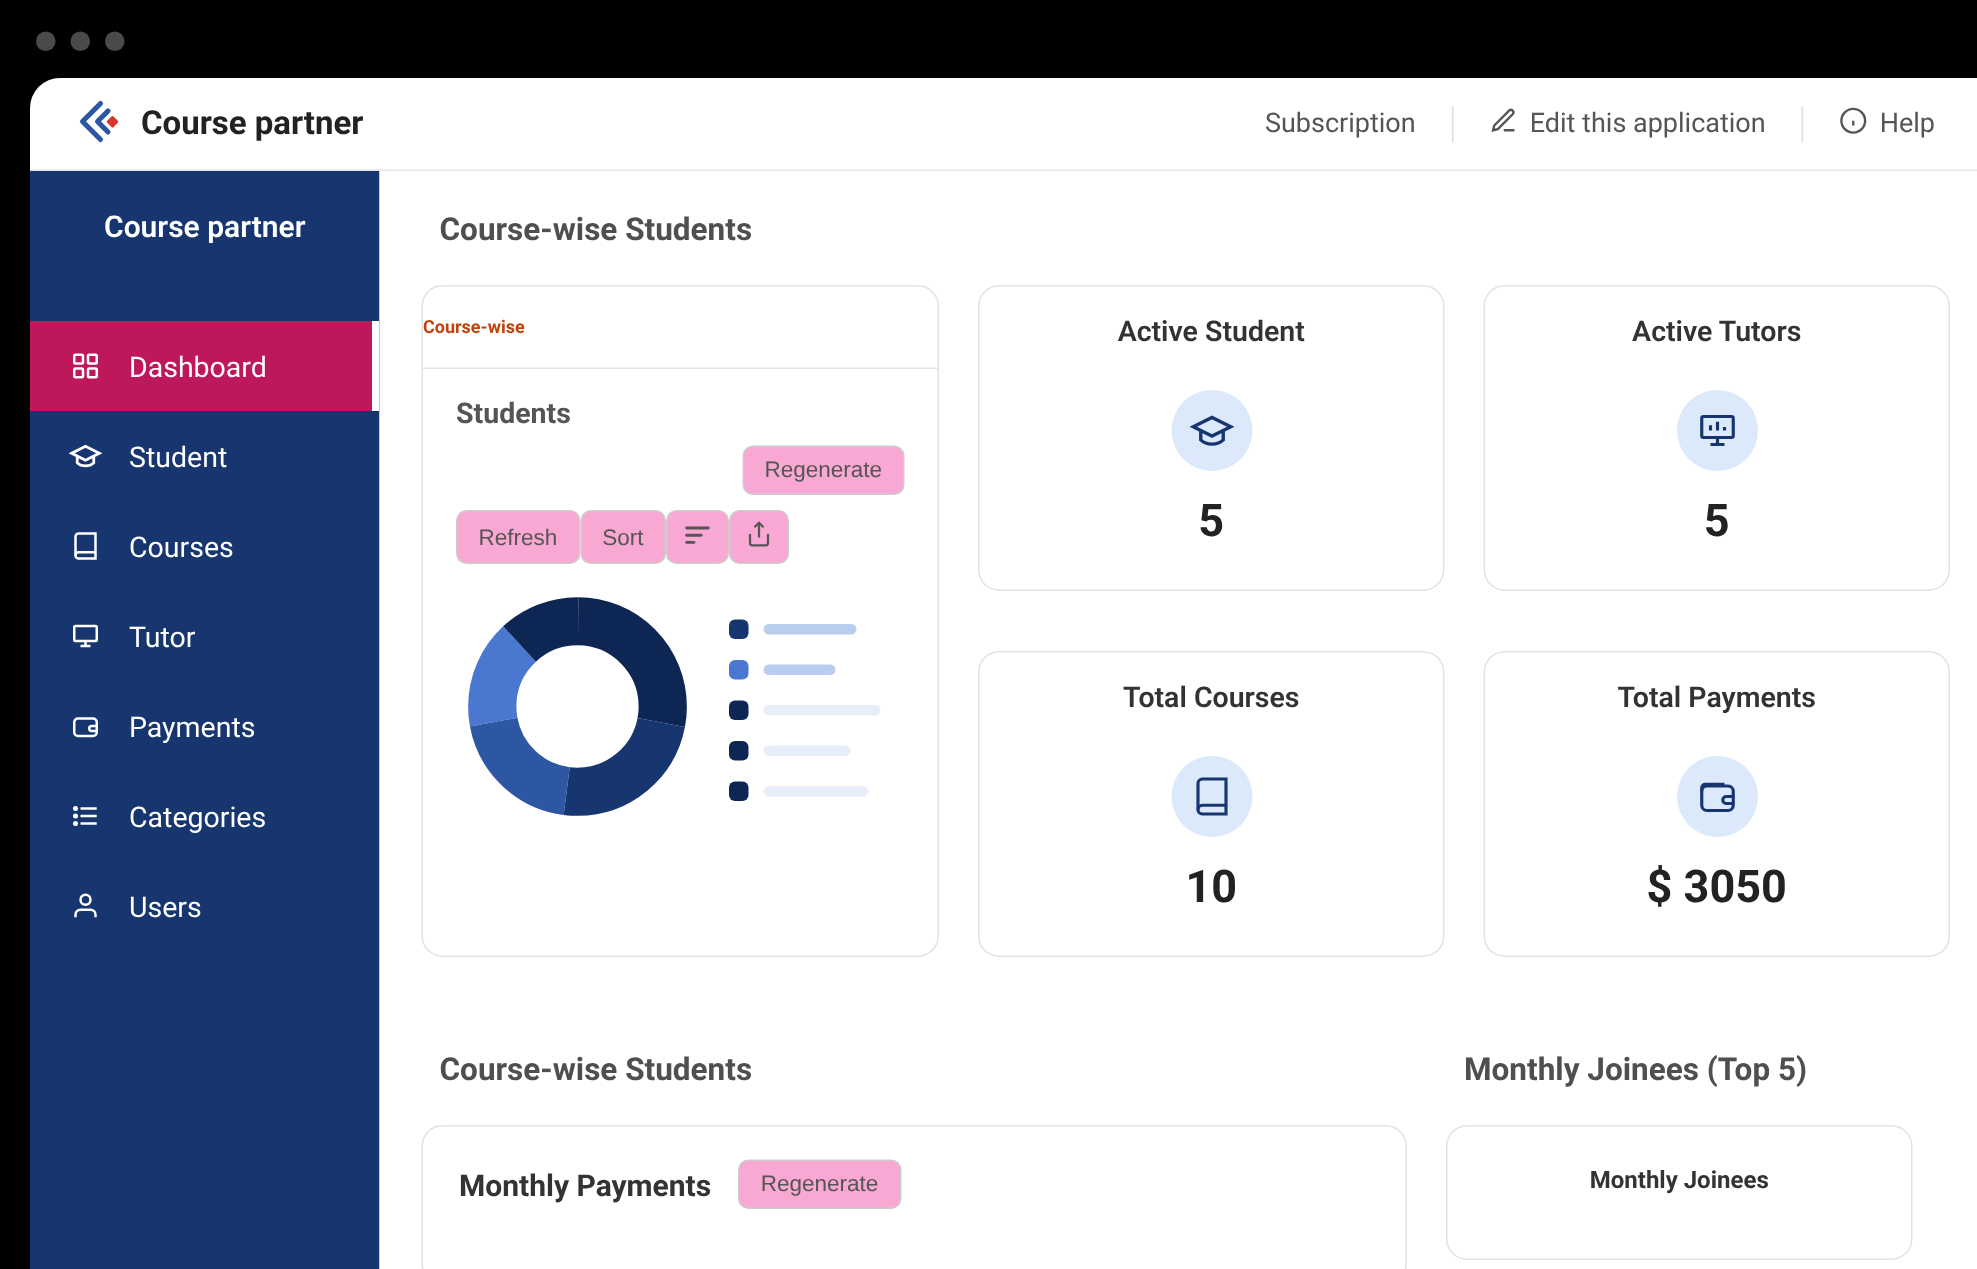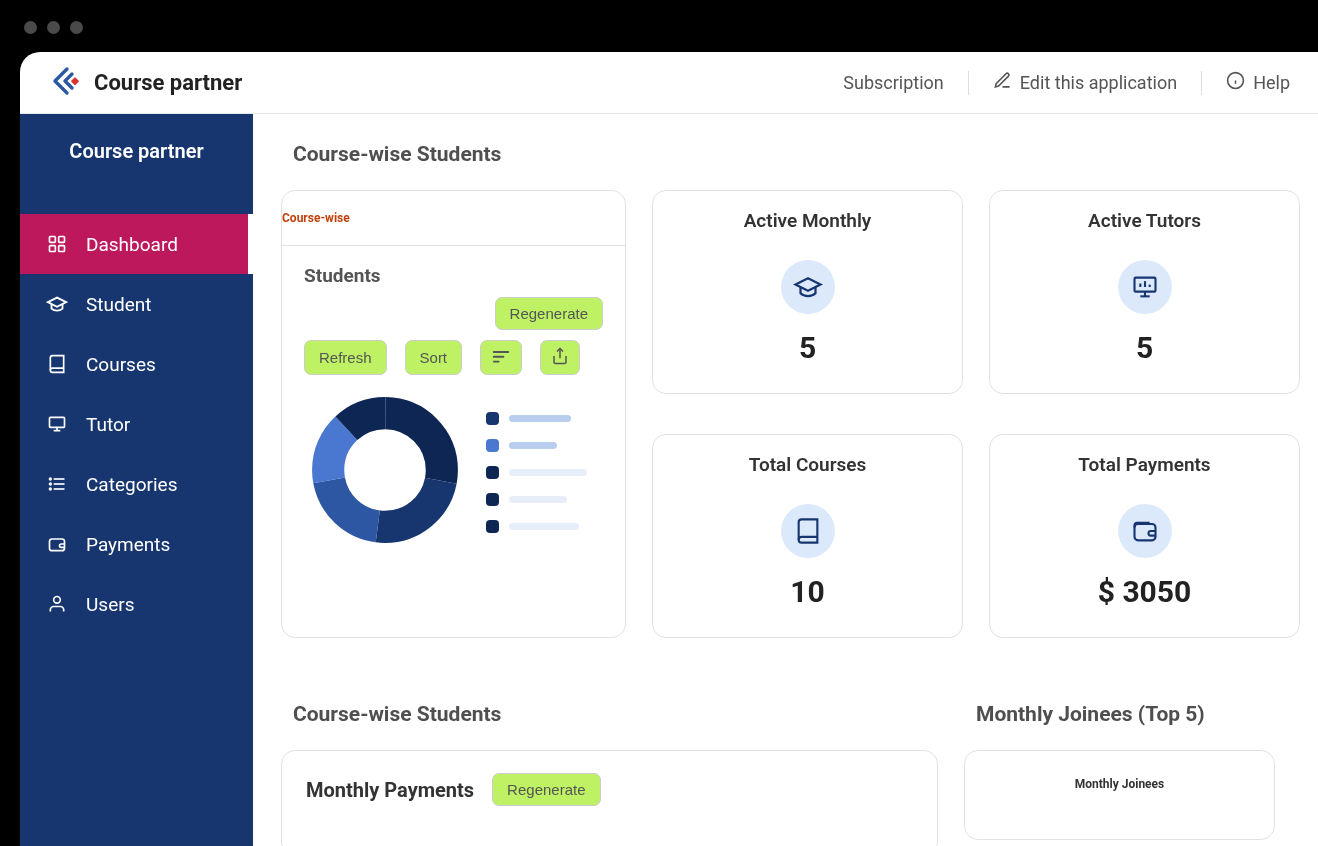--- a/index.html
+++ b/index.html
@@ -154,24 +154,24 @@
     border-bottom: 1px solid #e2e2e2;
     text-align: left;
     padding: 20px 0;
     font-size: 12px;
     font-weight: 700;
     color: #c2410c;
   }
   .chart-card-body { padding: 18px 22px; flex: 1; }
   .sub-label { font-size: 19px; font-weight: 700; color: #555; margin-bottom: 10px; }
   .toolbar { display: flex; gap: 10px; flex-wrap: wrap; justify-content: flex-end; margin-bottom: 20px; }
-  .toolbar .row2btns { display: flex; gap: 18px; width: 100%; justify-content: flex-start; }
+  .toolbar .row2btns { display: flex; gap: 0; width: 100%; justify-content: flex-start; }
   .btn {
     border: 1px solid #ccc;
-    background: #bef264;
+    background: #f9a8d4;
     border-radius: 7px;
     padding: 7px 14px;
     font-size: 15px;
     color: #555;
     cursor: pointer;
     display: flex;
     align-items: center;
     justify-content: center;
   }
   .btn.icon-only { padding: 6px 10px; }
@@ -189,21 +189,21 @@
   }
   .card2 { height: 106px; }
   .card2-inner {
     display: flex;
     align-items: center;
     gap: 18px;
     padding: 22px 24px;
   }
   .card2-title { font-size: 20px; font-weight: 700; color: #333; }
   .card3 { height: 90px; }
-  .card3-inner { text-align: center; padding: 26px 0; font-size: 12px; font-weight: 700; color: #333; }
+  .card3-inner { text-align: center; padding: 26px 0; font-size: 16px; font-weight: 700; color: #333; }
 </style>
 </head>
 <body>
 
 <div class="browser-frame">
   <div class="titlebar">
     <div class="dot"></div>
     <div class="dot"></div>
     <div class="dot"></div>
   </div>
@@ -289,38 +289,38 @@
                   <rect x="3" y="4" width="18" height="12" rx="1"></rect>
                   <line x1="8" y1="20" x2="16" y2="20"></line>
                   <line x1="12" y1="16" x2="12" y2="20"></line>
                 </svg>
               </span>
               <span>Tutor</span>
             </div>
             <div class="nav-item">
               <span class="nav-icon">
                 <svg width="20" height="20" viewBox="0 0 24 24" fill="none" stroke-width="2">
+                  <rect x="3" y="6" width="18" height="14" rx="3"></rect>
+                  <path d="M21 12h-4a2 2 0 0 0 0 4h4"></path>
+                </svg>
+              </span>
+              <span>Payments</span>
+            </div>
+            <div class="nav-item">
+              <span class="nav-icon">
+                <svg width="20" height="20" viewBox="0 0 24 24" fill="none" stroke-width="2">
                   <line x1="8" y1="6" x2="21" y2="6"></line>
                   <line x1="8" y1="12" x2="21" y2="12"></line>
                   <line x1="8" y1="18" x2="21" y2="18"></line>
                   <circle cx="4" cy="6" r="1"></circle>
                   <circle cx="4" cy="12" r="1"></circle>
                   <circle cx="4" cy="18" r="1"></circle>
                 </svg>
               </span>
               <span>Categories</span>
-            </div>
-            <div class="nav-item">
-              <span class="nav-icon">
-                <svg width="20" height="20" viewBox="0 0 24 24" fill="none" stroke-width="2">
-                  <rect x="3" y="6" width="18" height="14" rx="3"></rect>
-                  <path d="M21 12h-4a2 2 0 0 0 0 4h4"></path>
-                </svg>
-              </span>
-              <span>Payments</span>
             </div>
             <div class="nav-item">
               <span class="nav-icon">
                 <svg width="20" height="20" viewBox="0 0 24 24" fill="none" stroke-width="2">
                   <path d="M20 21v-2a4 4 0 0 0-4-4H8a4 4 0 0 0-4 4v2"></path>
                   <circle cx="12" cy="7" r="4"></circle>
                 </svg>
               </span>
               <span>Users</span>
             </div>
@@ -395,21 +395,21 @@
                       <div class="legend-swatch" style="background: rgb(14, 38, 84);"></div>
                       <div class="legend-line" style="width: 70px; background: rgb(185, 205, 239); opacity: 0.35;"></div>
                     </div>
                   </div>
               </div>
             </div>
           </div>
 
           <div class="stats-col">
             <div class="card card-mini">
-              <div class="card-mini-title">Active Monthly</div>
+              <div class="card-mini-title">Active Student</div>
               <div class="card-mini-body">
                 <div class="icon-circle">
                   <svg width="30" height="30" viewBox="0 0 24 24" fill="none" stroke-width="1.8">
                       <path d="M22 10L12 5 2 10l10 5 10-5z"></path>
                       <path d="M6 12v5c3 3 9 3 12 0v-5"></path>
                     </svg>
                 </div>
                 <div class="big-num">5</div>
               </div>
             </div>

